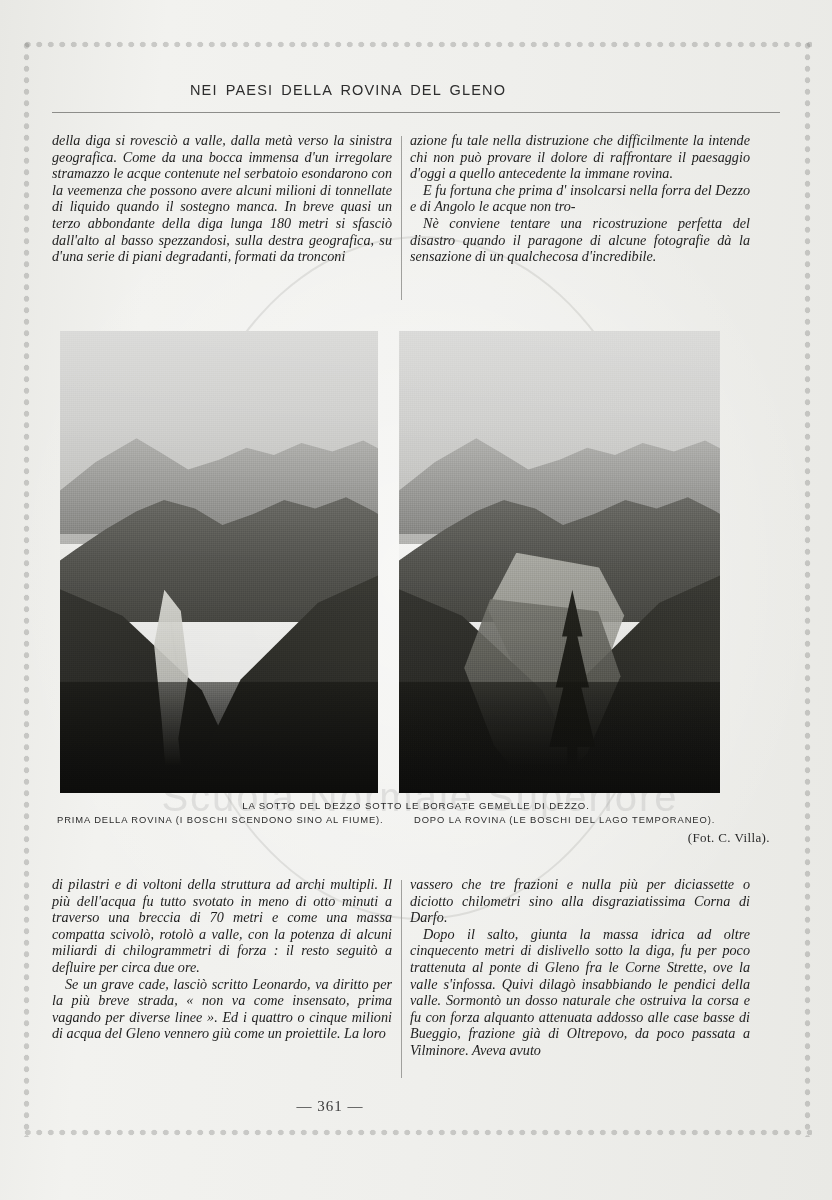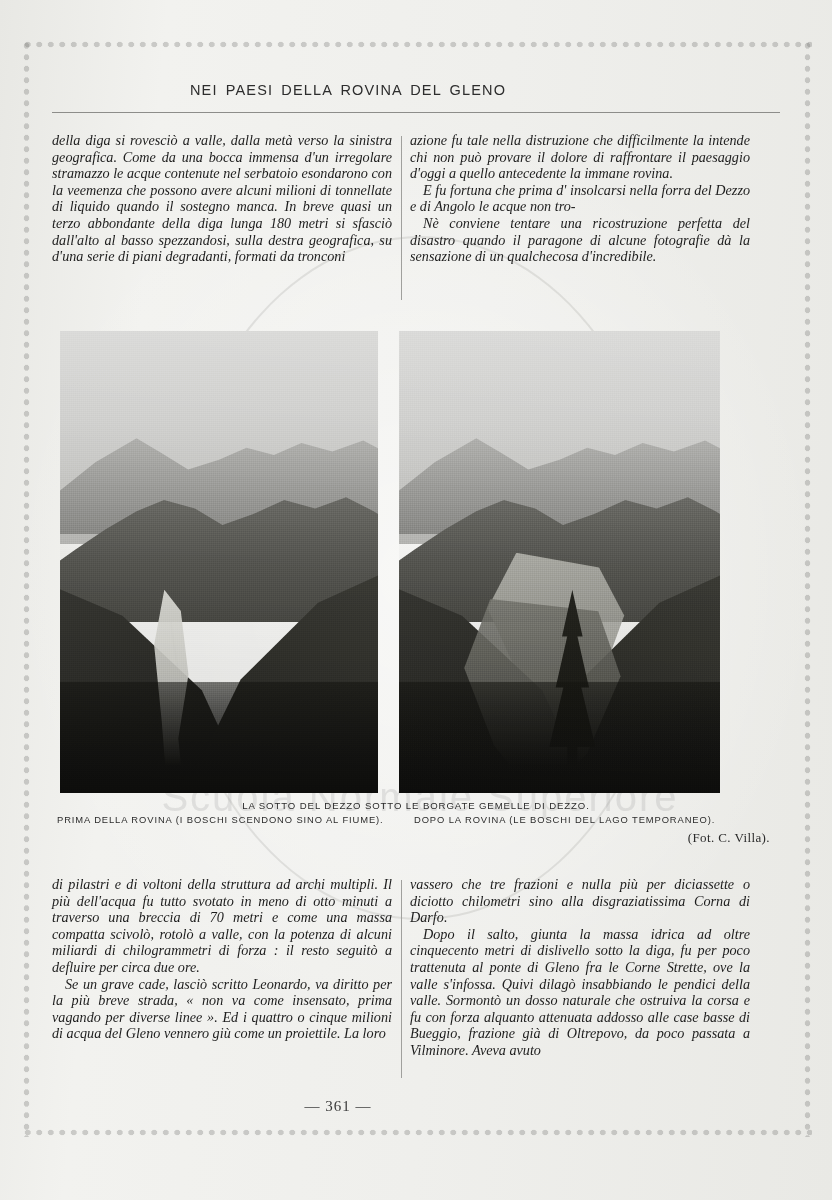--- a/index.html
+++ b/index.html
@@ -292,21 +292,20 @@
   
   #page-number {
     position: absolute;
     left: 0;
     top: 1098px;
     width: 660px;
     text-align: center;
     font-size: 15px;
     color: #3a3a3a;
     letter-spacing: 1px;
-    margin-left: 8px;
   }
 </style>
 </head>
 <body>
 
 <div class="page">
 
   <div class="paper-tone"></div>
 
   <div class="watermark-stamp"></div>

